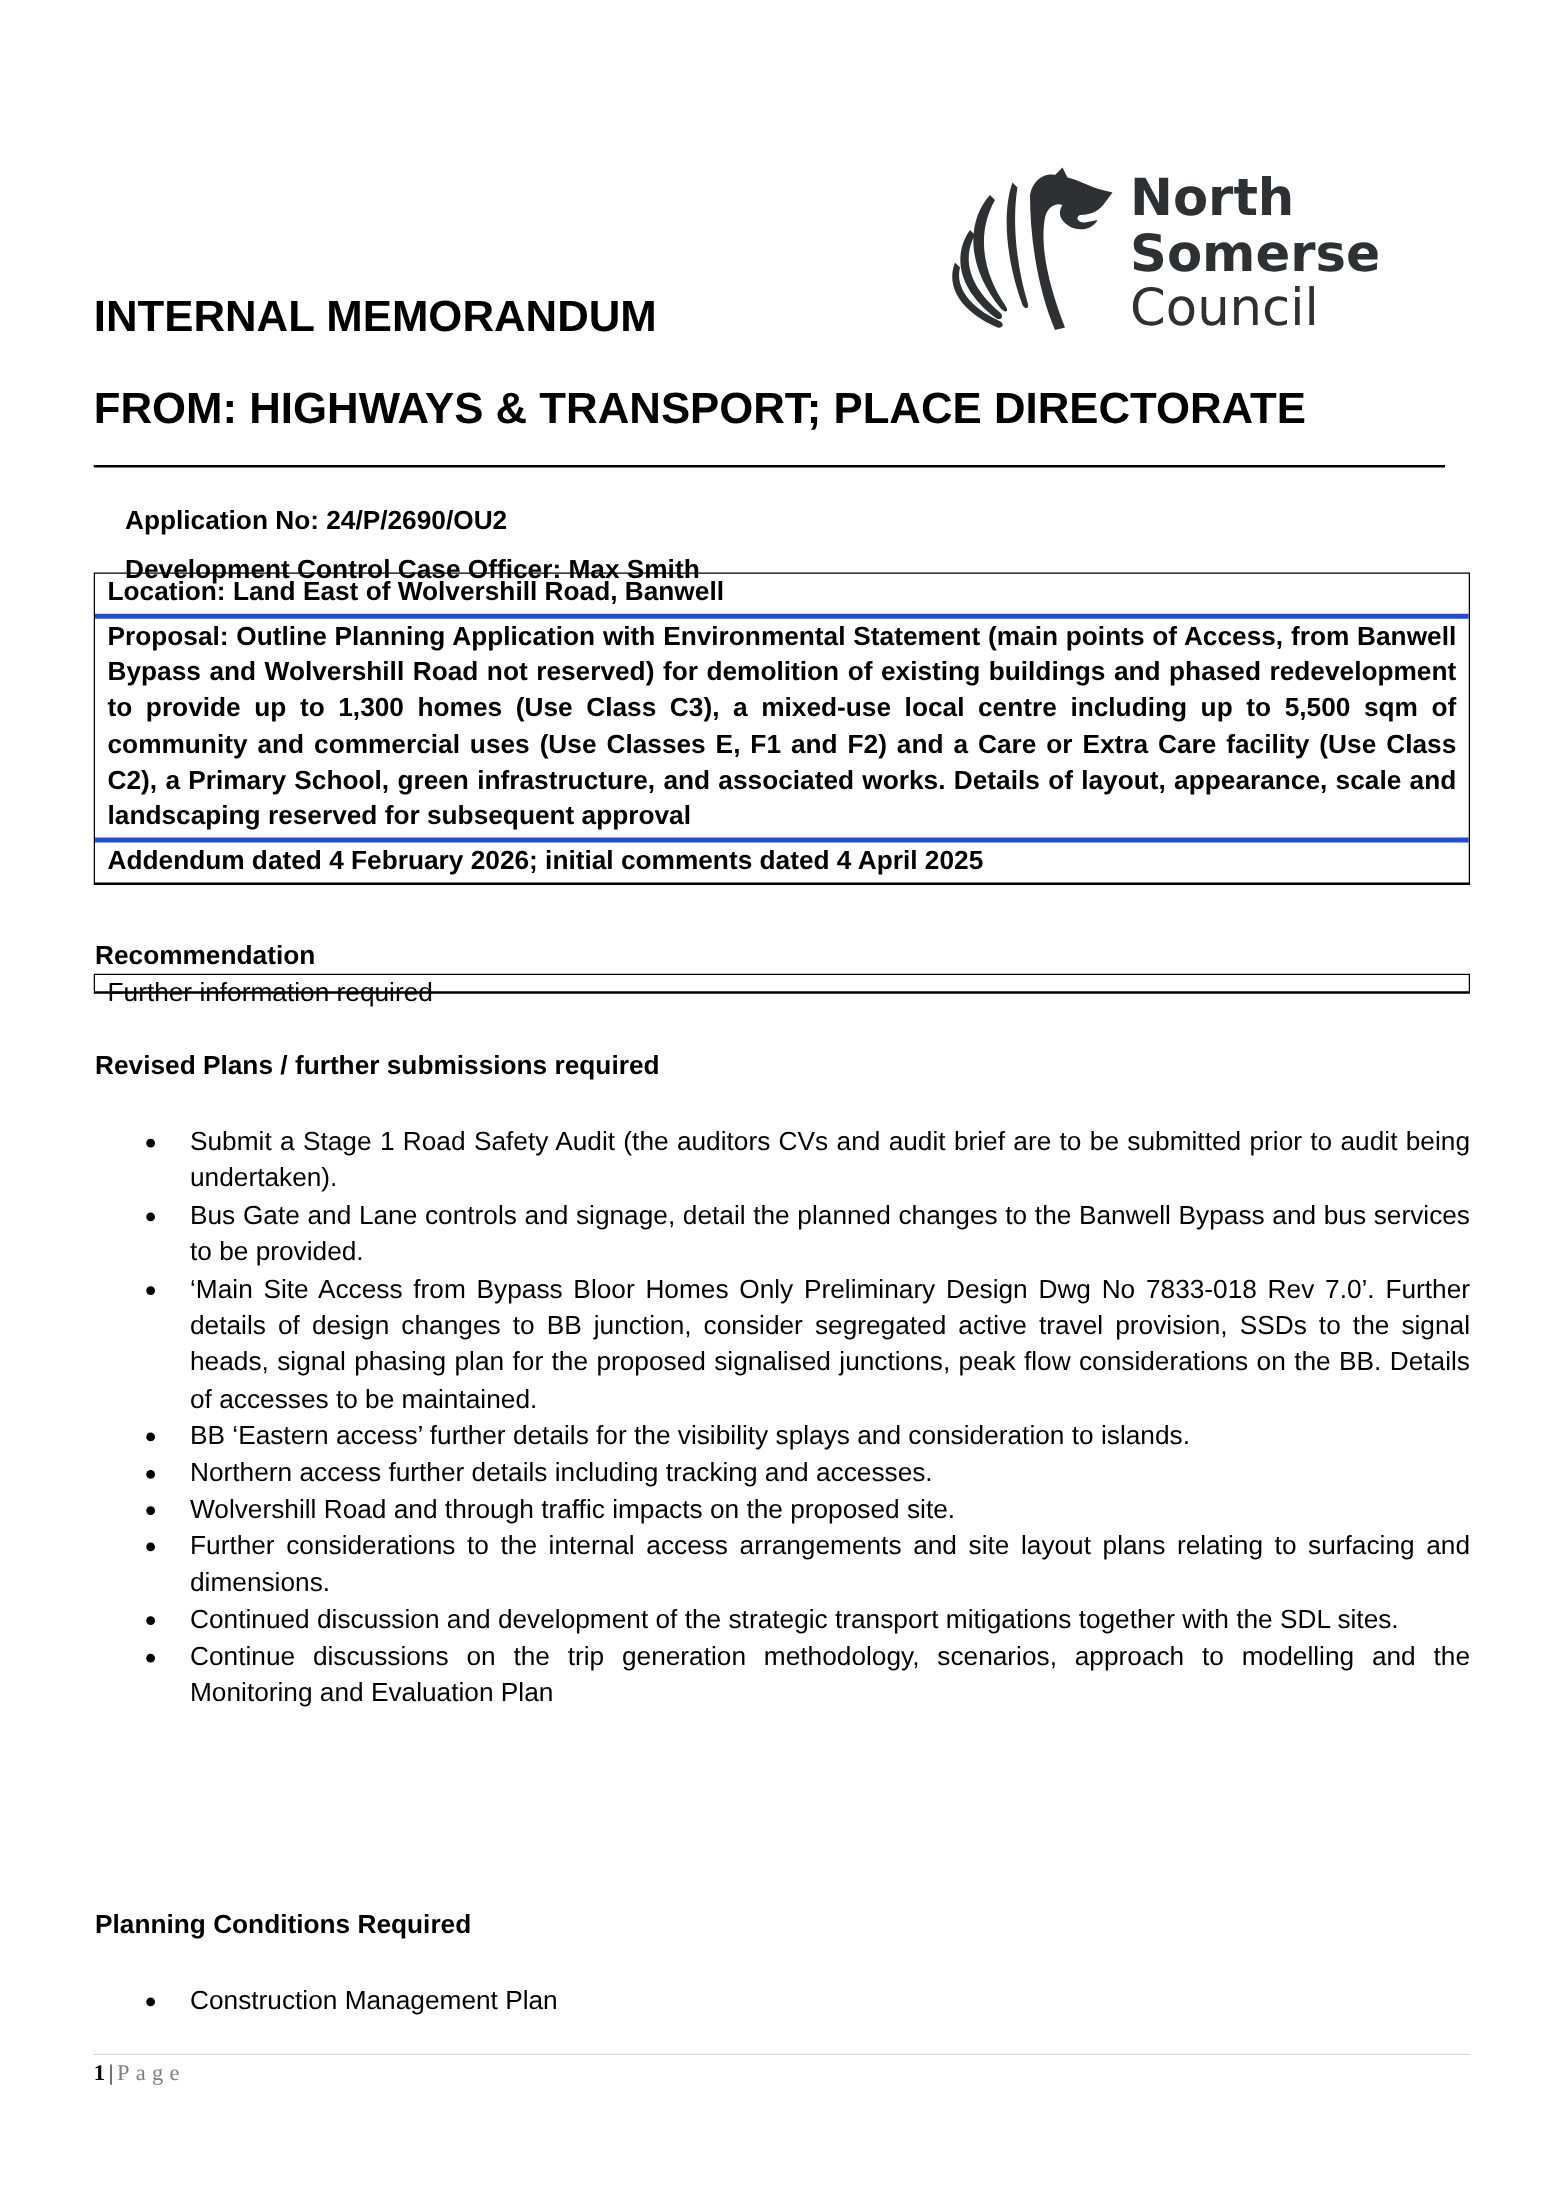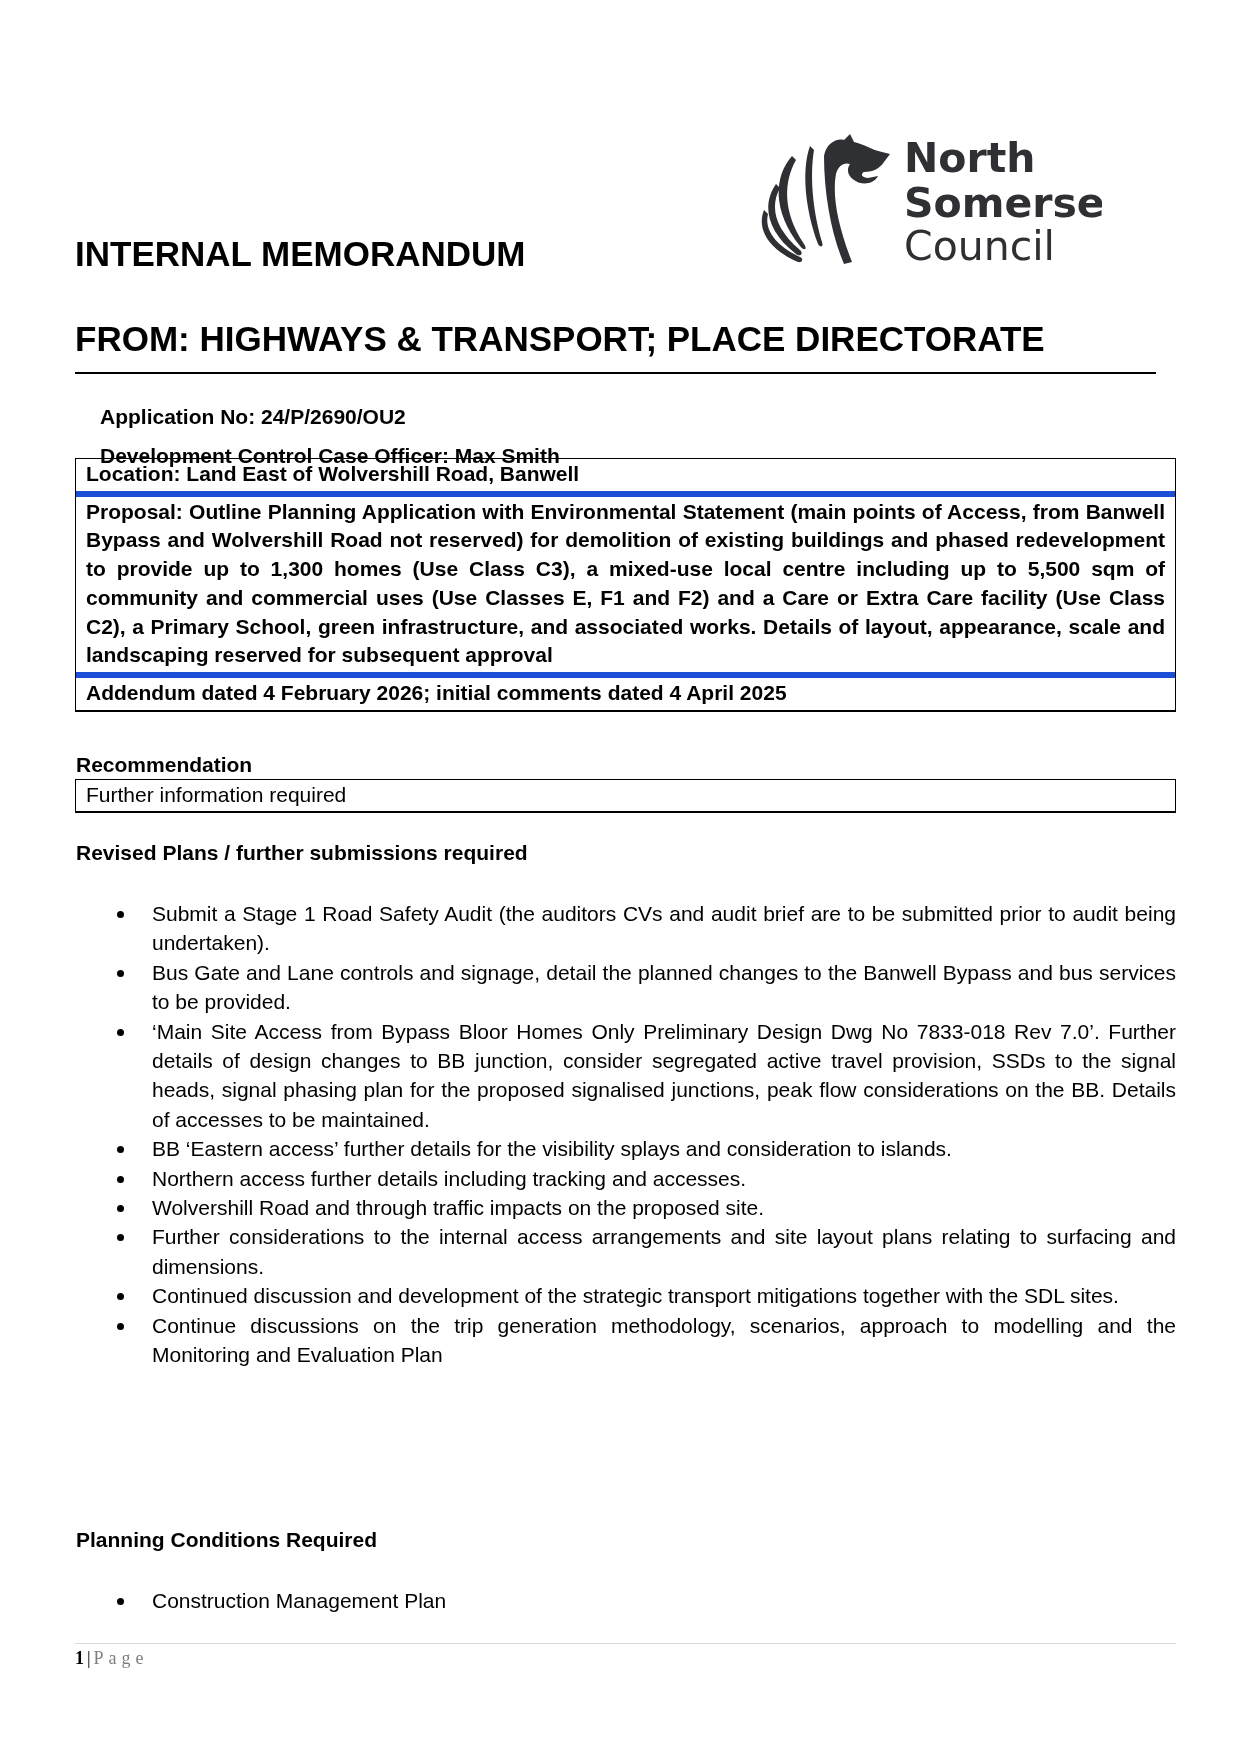--- a/index.html
+++ b/index.html
@@ -6,36 +6,36 @@
     body { width: 1241px; height: 1754px; position: relative; overflow: hidden;
            font-family: "Liberation Sans", sans-serif; color: #000; }
     .abs { position: absolute; }
 
     
     #logo { left: 752px; top: 126px; width: 350px; height: 142px; }
     #logo svg { width: 100%; height: 100%; display: block; }
 
     .h-title { left: 75px; font-weight: bold; font-size: 35px; letter-spacing: 0px; white-space: nowrap; }
     #memo-title { top: 234px; }
-    #from-title { top: 307px; margin-top: 12px; }
+    #from-title { top: 307px; }
 
     #header-rule { left: 75px; top: 372px; width: 1081px; height: 0; border-top: 2px solid #000; }
 
     .meta { left: 76px; font-weight: bold; font-size: 21px; white-space: nowrap; margin-left: 24px; }
     #app-no { top: 405px; }
     #case-officer { top: 444px; }
 
     #details-table { left: 75px; top: 458px; width: 1101px; border: 1px solid #000; border-bottom: 2px solid #000; box-sizing: border-box; }
-    #details-table .row { padding: 1px 10px 2px 10px; font-weight: bold; font-size: 21px; line-height: 28.7px; border-bottom: 6px solid #1d4ed8; }
+    #details-table .row { padding: 1px 10px 2px 10px; font-weight: bold; font-size: 21px; line-height: 28.7px; border-bottom: 4px solid #1d4ed8; }
     #details-table .row:last-child { border-bottom: none; }
     #details-table .justify { text-align: justify; }
 
     .section-head { left: 76px; font-weight: bold; font-size: 21px; white-space: nowrap; }
     #rec-head { top: 753px; }
-    #rec-box { left: 75px; top: 779px; width: 1101px; height: 34px; border: 1px solid #000; border-bottom: 2px solid #000; box-sizing: border-box;
+    #rec-box { left: 75px; top: 779px; width: 1101px; height: 16px; border: 1px solid #000; border-bottom: 2px solid #000; box-sizing: border-box;
                font-size: 21px; padding: 3px 10px; line-height: 24px; }
     #revised-head { top: 841px; }
 
     ul.bullets { position: absolute; left: 76px; width: 1100px; margin: 0; padding: 0; list-style: none; }
     ul.bullets li { position: relative; padding-left: 76px; font-size: 21px; line-height: 29.4px; text-align: justify; }
     ul.bullets li .dot { position: absolute; left: 41px; top: 12px; width: 7px; height: 7px; border-radius: 50%; background: #000; }
     #revised-list { top: 899px; }
 
     #conditions-head { top: 1528px; }
     #conditions-list { top: 1586px; }

